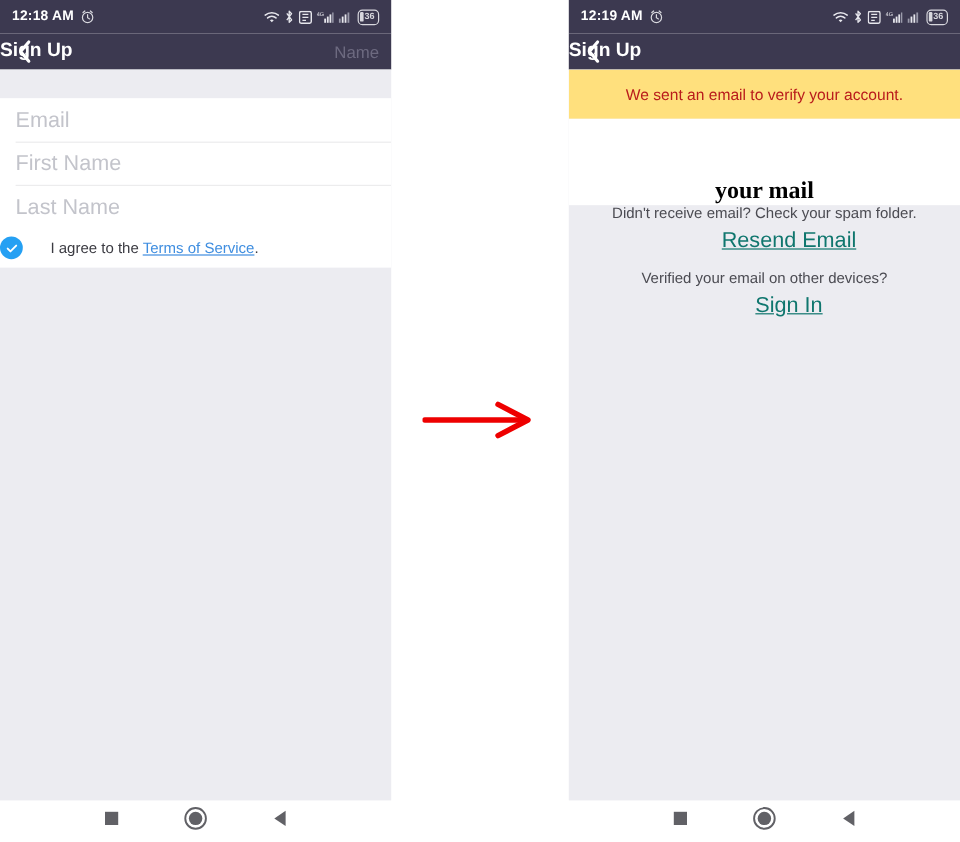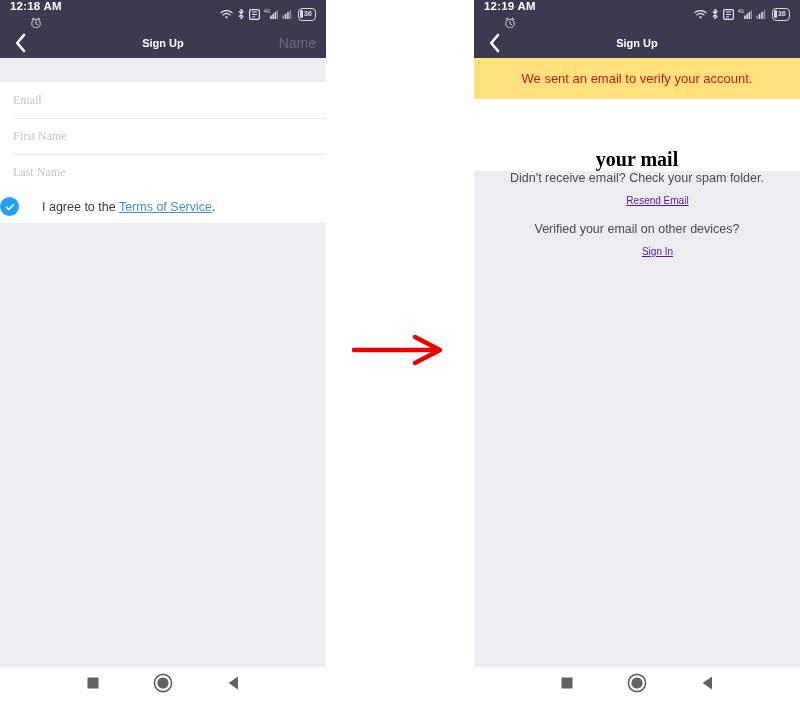--- a/index.html
+++ b/index.html
@@ -35,21 +35,20 @@
     align-items: center;
     justify-content: space-between;
     padding: 0 10px;
     box-sizing: border-box;
     flex: none;
   }
   .status-left {
     display: flex;
     align-items: center;
     gap: 5px;
-    flex-direction: column;
   }
   .status-time {
     font-size: 11.5px;
     font-weight: bold;
     letter-spacing: .2px;
   }
   .status-right {
     display: flex;
     align-items: center;
     gap: 4px;
@@ -95,23 +94,22 @@
     left: 6px;
     top: 0;
     bottom: 0;
     width: 28px;
     display: flex;
     align-items: center;
     justify-content: center;
   }
   .header-title {
     flex: 1;
-    text-align: center;
     color: #ffffff;
-    font-size: 11px;
+    font-size: 16px;
     font-weight: bold;
   }
   .header-action {
     position: absolute;
     right: 10px;
     top: 0;
     bottom: 0;
     display: flex;
     align-items: center;
     color: #6d6a80;
@@ -142,22 +140,21 @@
     content: "";
     position: absolute;
     left: 13px;
     right: 0;
     top: 0;
     height: 1px;
     background: #ececed;
   }
   .field-placeholder {
     color: #c3c4cb;
-    font-size: 12px;
-    font-family: Liberation Serif, serif;
+    font-size: 18px;
   }
   .terms-row {
     height: 33px;
     background: #ffffff;
     display: flex;
     align-items: center;
     gap: 12px;
   }
   .checkbox {
     width: 19px;
@@ -201,22 +198,22 @@
   }
   .info-block {
     text-align: center;
   }
   .info-line {
     font-size: 12.5px;
     color: #4b4b52;
     margin-bottom: 5px;
   }
   .info-link {
-    font-size: 10px;
-    color: #4c1d95;
+    font-size: 18px;
+    color: #0f766e;
     margin-left: 41px;
   }
   .info-gap { height: 14px; }
 
   
   .nav-bar {
     height: 35px;
     background: #ffffff;
     display: flex;
     align-items: center;

